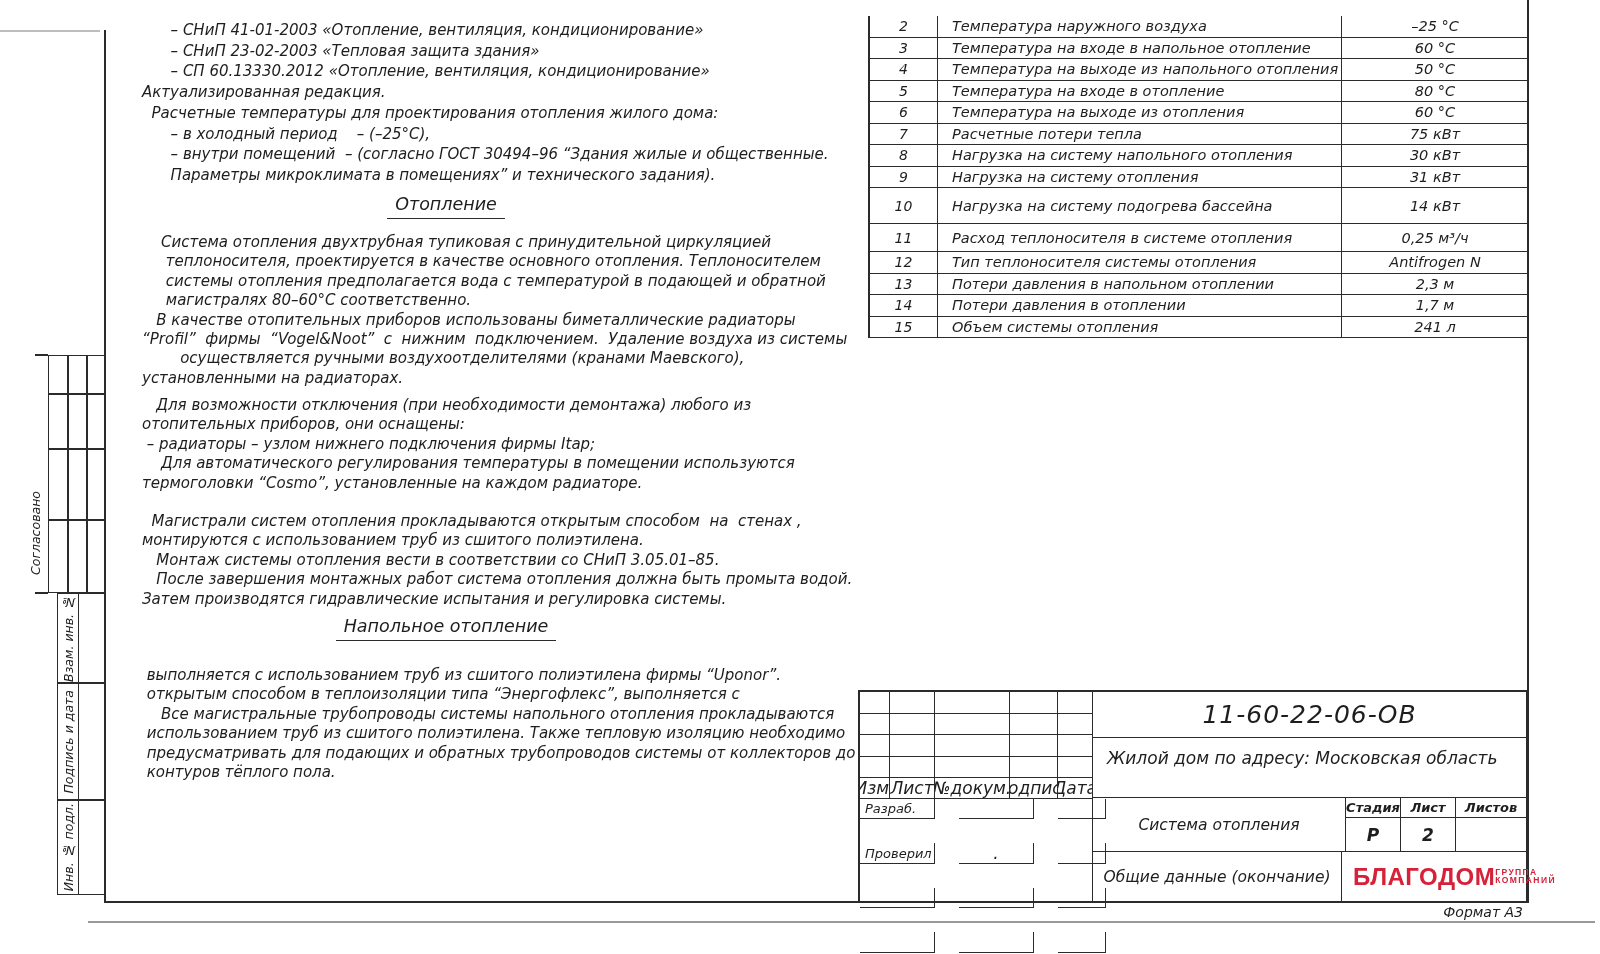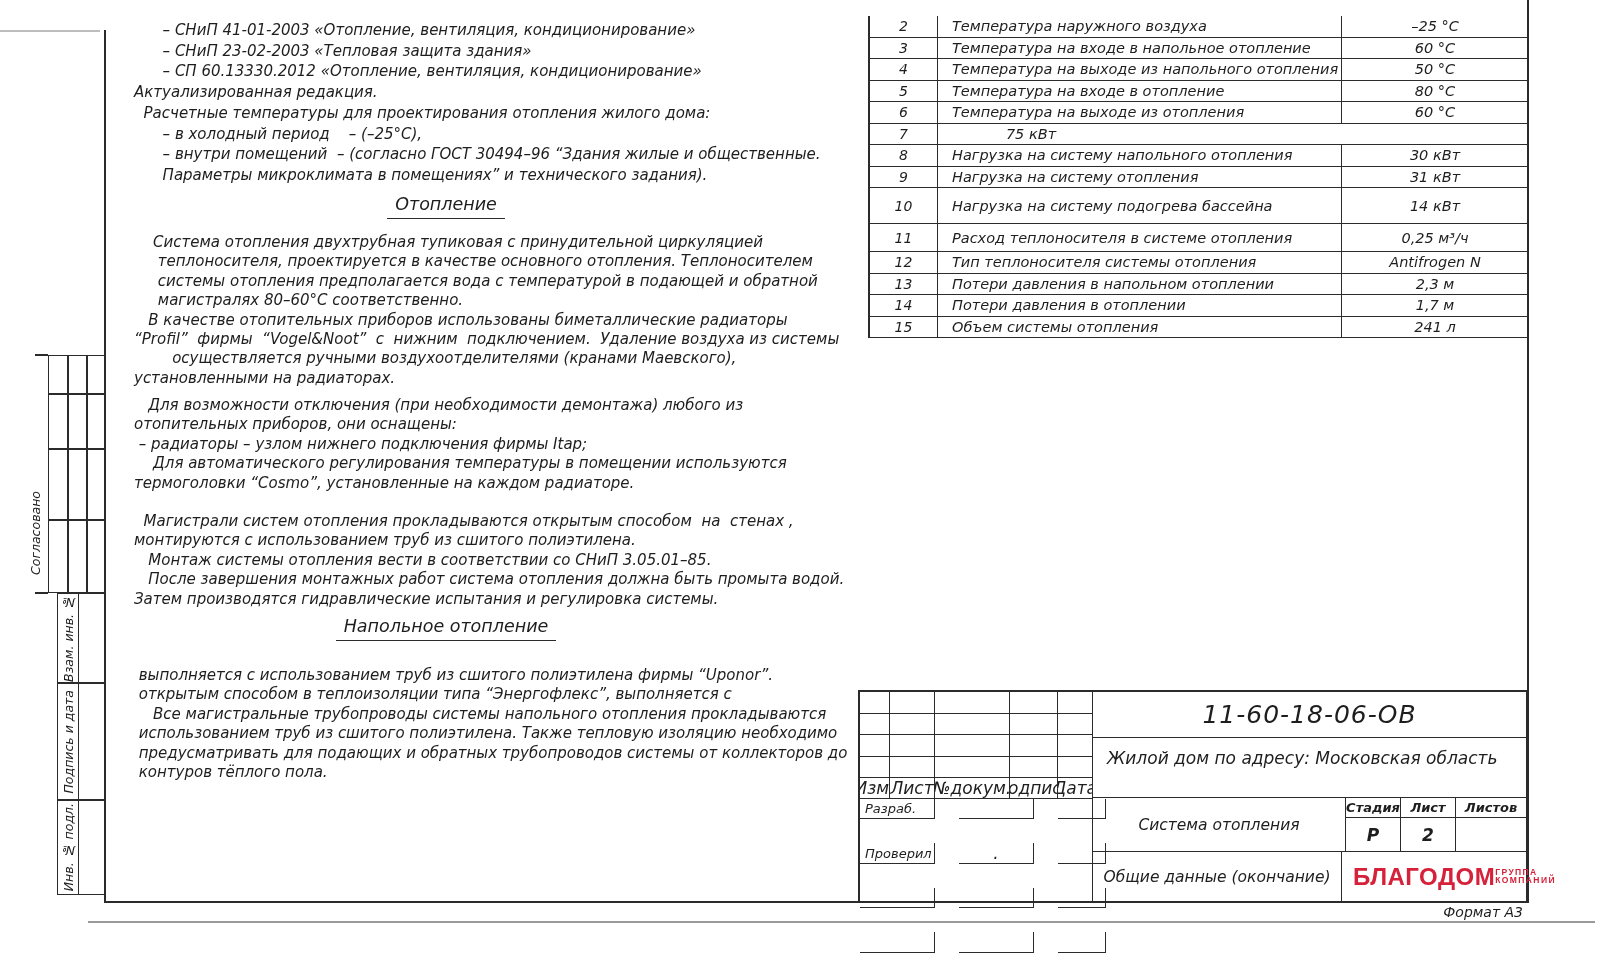--- a/index.html
+++ b/index.html
@@ -24,21 +24,21 @@
   .agrid .h{position:absolute;left:0;width:100%;height:1.5px;background:#2b2b2b;}
   .tick{height:1.5px;background:#2b2b2b;left:35px;width:13px;}
   .vtext{writing-mode:vertical-rl;transform:rotate(180deg);font-size:12.5px;white-space:nowrap;}
   .approved{left:26px;top:478px;width:18px;height:110px;display:flex;align-items:center;justify-content:center;}
   .sb-section{position:absolute;left:57px;width:48px;border:1.5px solid #2b2b2b;box-sizing:border-box;display:flex;}
   .sb-label{width:21px;border-right:1.5px solid #2b2b2b;box-sizing:border-box;display:flex;align-items:center;justify-content:center;}
   .sb-cell{flex:1;}
 
   
   .content{left:130px;top:0;width:632px;}
-  .block{position:absolute;left:4px;width:632px;}
+  .block{position:absolute;left:12px;width:632px;}
   .tline{white-space:pre;font-size:15px;line-height:19.4px;}
   #intro-lines .tline{line-height:20.7px;}
   .heading-wrap{position:absolute;left:0;width:632px;text-align:center;}
   .heading{display:inline-block;font-size:17.5px;border-bottom:1.5px solid #2b2b2b;padding:0 8px 4px 8px;}
 
   
   .spec{left:868px;top:16px;width:660px;border-left:2px solid #2b2b2b;box-sizing:border-box;}
   .srow{display:flex;border-bottom:1.6px solid #2b2b2b;box-sizing:border-box;}
   .scell{display:flex;align-items:center;box-sizing:border-box;font-size:14.5px;}
   .scell.num{width:68px;border-right:1.6px solid #2b2b2b;justify-content:center;font-size:14px;}
@@ -194,20 +194,21 @@
         <div class="scell param">Температура на входе в отопление</div>
         <div class="scell val">80 °С</div>
       </div>
       <div class="srow" style="height: 21.5px;">
         <div class="scell num">6</div>
         <div class="scell param">Температура на выходе из отопления</div>
         <div class="scell val">60 °С</div>
       </div>
       <div class="srow" style="height: 21.5px;">
         <div class="scell num">7</div>
+        <div class="scell param">Расчетные потери тепла</div>
         <div class="scell val">75 кВт</div>
       </div>
       <div class="srow" style="height: 21.5px;">
         <div class="scell num">8</div>
         <div class="scell param">Нагрузка на систему напольного отопления</div>
         <div class="scell val">30 кВт</div>
       </div>
       <div class="srow" style="height: 21.5px;">
         <div class="scell num">9</div>
         <div class="scell param">Нагрузка на систему отопления</div>
@@ -293,21 +294,21 @@
           <div class="tb-cell"></div>
           <div class="tb-cell"></div>
           <div class="tb-cell date"></div>
           <div class="tb-cell role">Утв.</div>
           <div class="tb-cell"></div>
           <div class="tb-cell"></div>
           <div class="tb-cell date">26.12.17</div>
         </div>
     </div>
     <div class="tb-right">
-      <div class="tb-doc">11-60-18-06-ОВ</div>
+      <div class="tb-doc">11-60-22-06-ОВ</div>
       <div class="tb-project">Жилой дом по адресу: Московская область</div>
       <div class="tb-mid">
         <div class="tb-section-name">Система отопления</div>
         <div class="tb-stage-grid">
           <div class="sg-cell">Стадия</div>
           <div class="sg-cell">Лист</div>
           <div class="sg-cell">Листов</div>
           <div class="sg-cell val">Р</div>
           <div class="sg-cell val">2</div>
           <div class="sg-cell val"></div>

